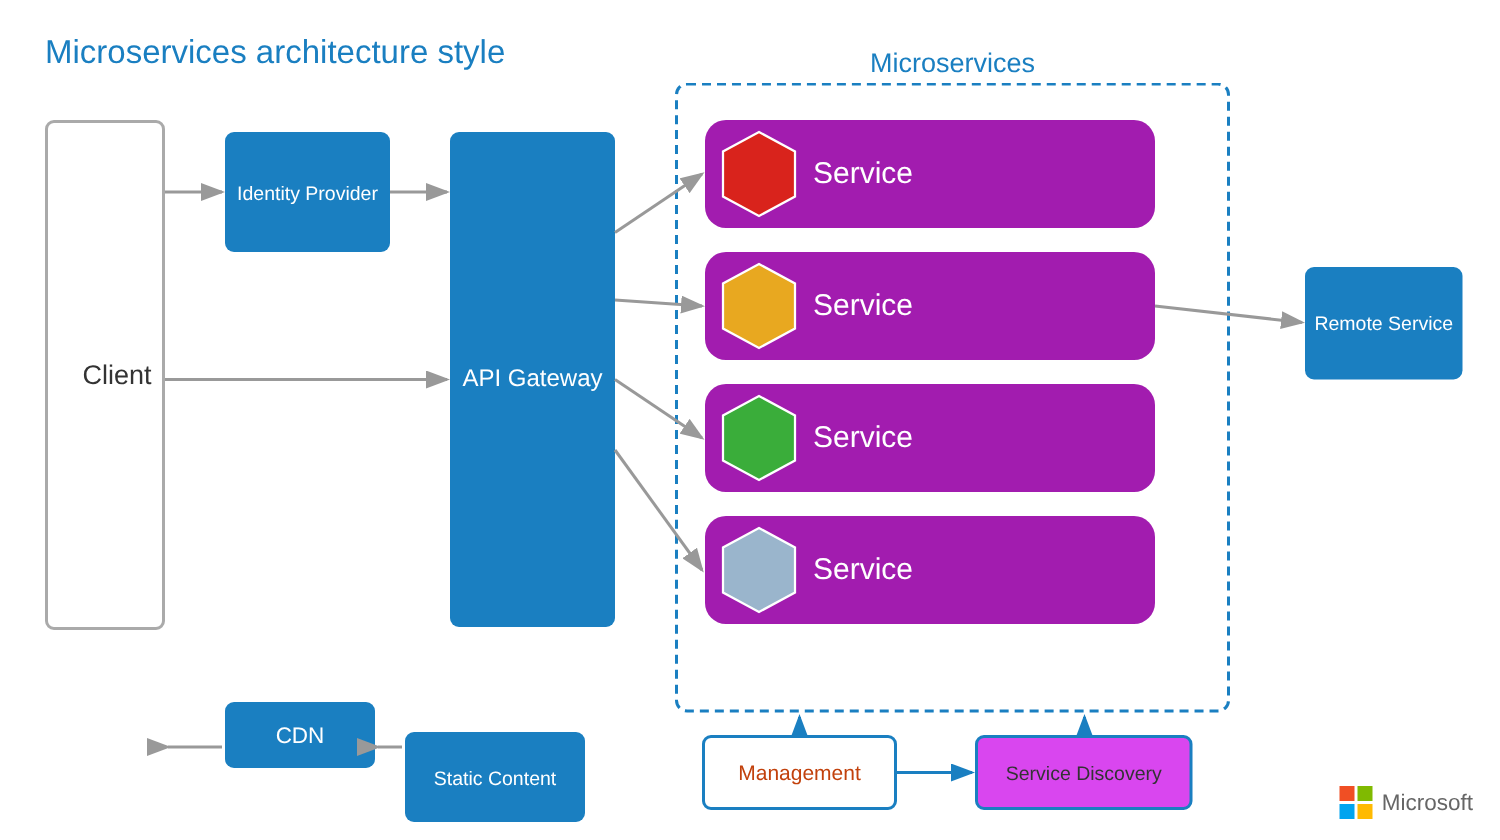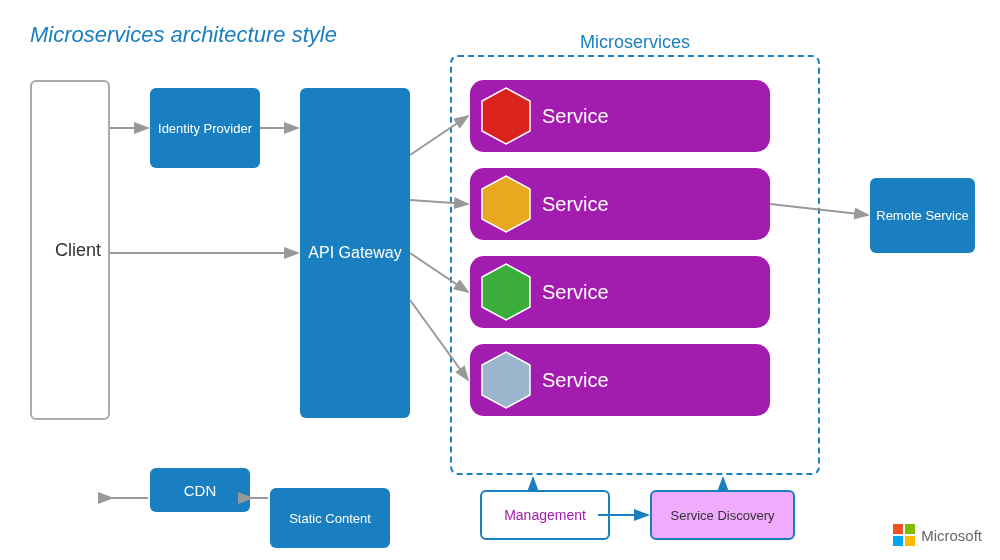--- a/index.html
+++ b/index.html
@@ -12,21 +12,20 @@
       position: relative;
     }
 
     .page-title {
       position: absolute;
       top: 22px;
       left: 30px;
       font-size: 22px;
       color: #1a7fc1;
       font-weight: 300;
-      font-style: italic;
     }
 
     
     .client-box {
       position: absolute;
       left: 30px;
       top: 80px;
       width: 80px;
       height: 340px;
       border: 2px solid #aaa;
@@ -183,50 +182,50 @@
       justify-content: center;
       text-align: right;
       color: #fff;
       font-size: 13px;
       padding: 6px;
     }
 
     
     .management-box {
       position: absolute;
-      left: 480px;
+      left: 468px;
       top: 490px;
       width: 130px;
       height: 50px;
       border: 2px solid #1a7fc1;
       border-radius: 6px;
       display: flex;
       align-items: center;
       justify-content: center;
-      color: #a21caf;
+      color: #c2410c;
       font-size: 14px;
       background: #fff;
     }
 
     
     .service-discovery-box {
       position: absolute;
       left: 650px;
       top: 490px;
       width: 145px;
       height: 50px;
       border: 2px solid #1a7fc1;
       border-radius: 6px;
       display: flex;
       align-items: center;
       justify-content: center;
       text-align: center;
       color: #333;
       font-size: 13px;
-      background: #f0abfc;
+      background: #d946ef;
       padding: 4px;
     }
 
     
     .ms-logo {
       position: absolute;
       bottom: 14px;
       right: 18px;
       display: flex;
       align-items: center;

